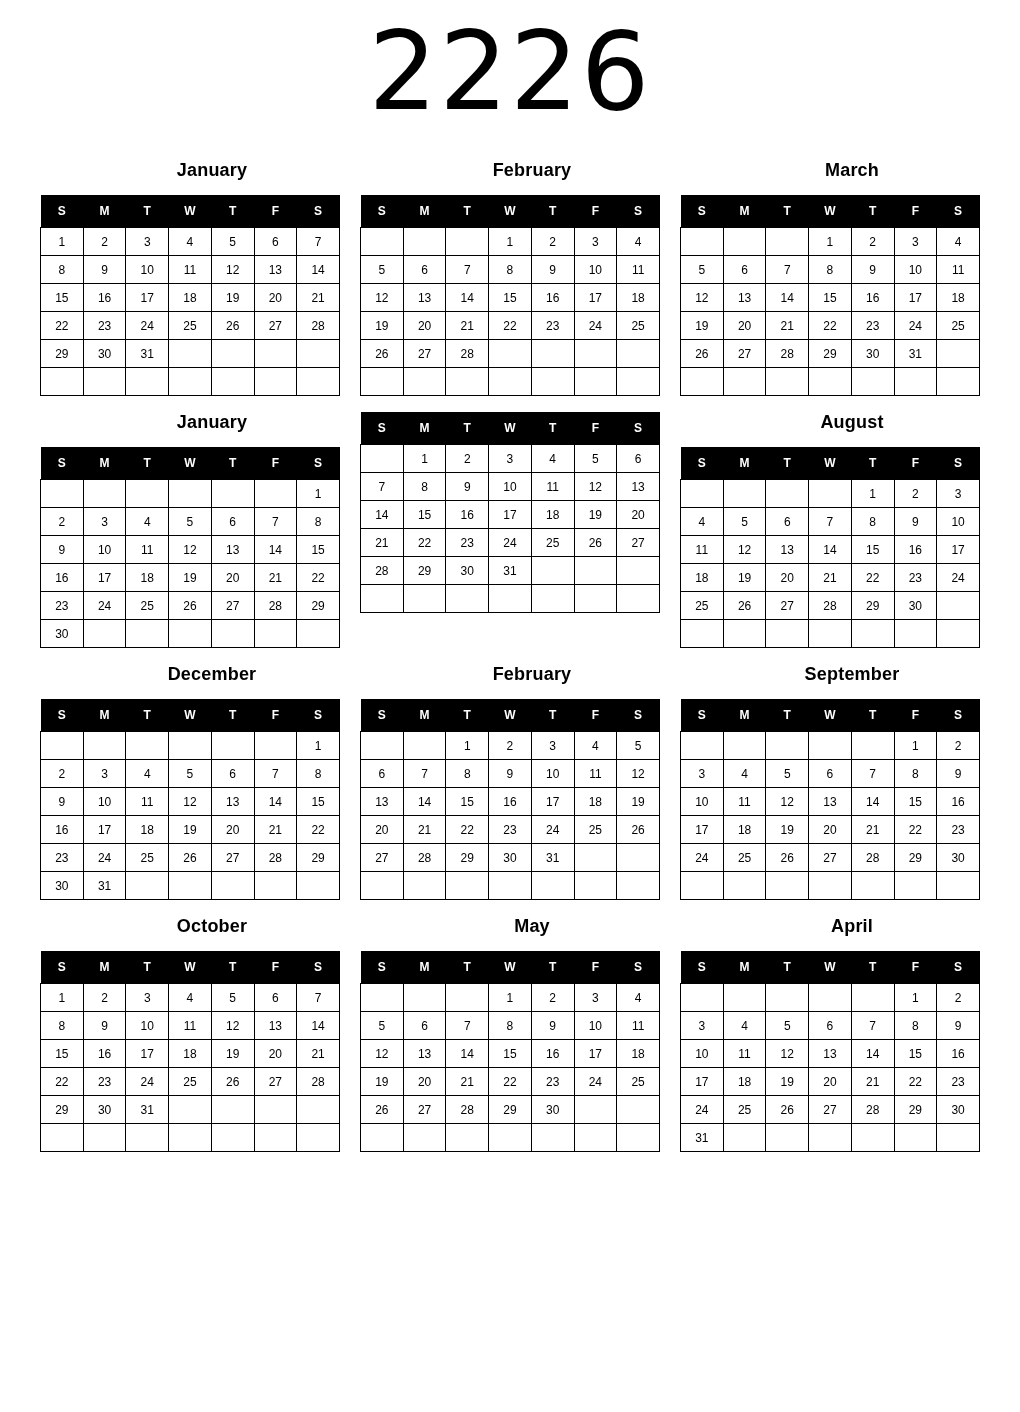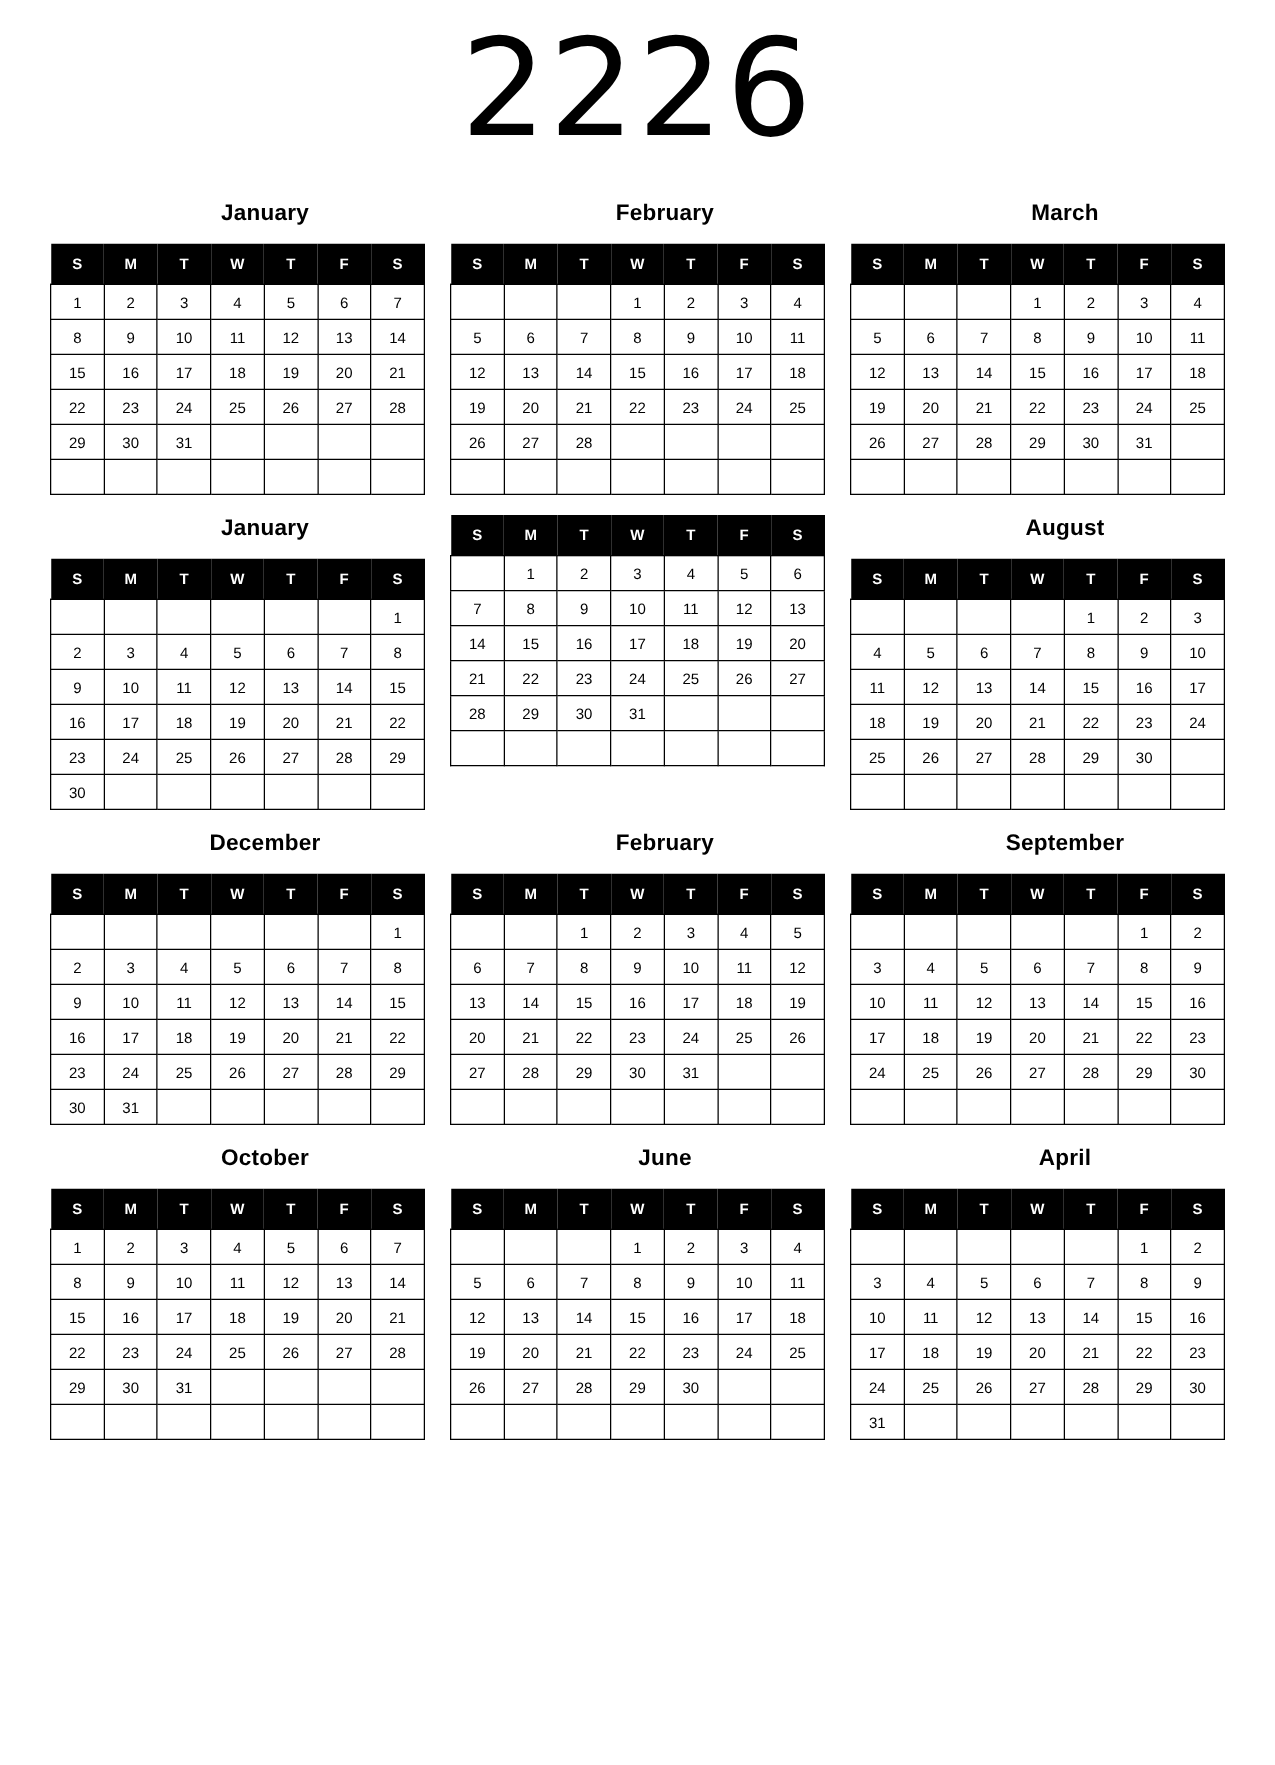--- a/index.html
+++ b/index.html
@@ -795,21 +795,21 @@
               <td></td>
               <td></td>
               <td></td>
               <td></td>
               <td></td>
             </tr>
           </tbody>
         </table>
       </div>
       <div class="month">
-        <div class="month-name">June</div>
+        <div class="month-name">May</div>
         <table class="cal">
           <thead>
             <tr class="head-row">
               <th>S</th>
               <th>M</th>
               <th>T</th>
               <th>W</th>
               <th>T</th>
               <th>F</th>
               <th>S</th>

